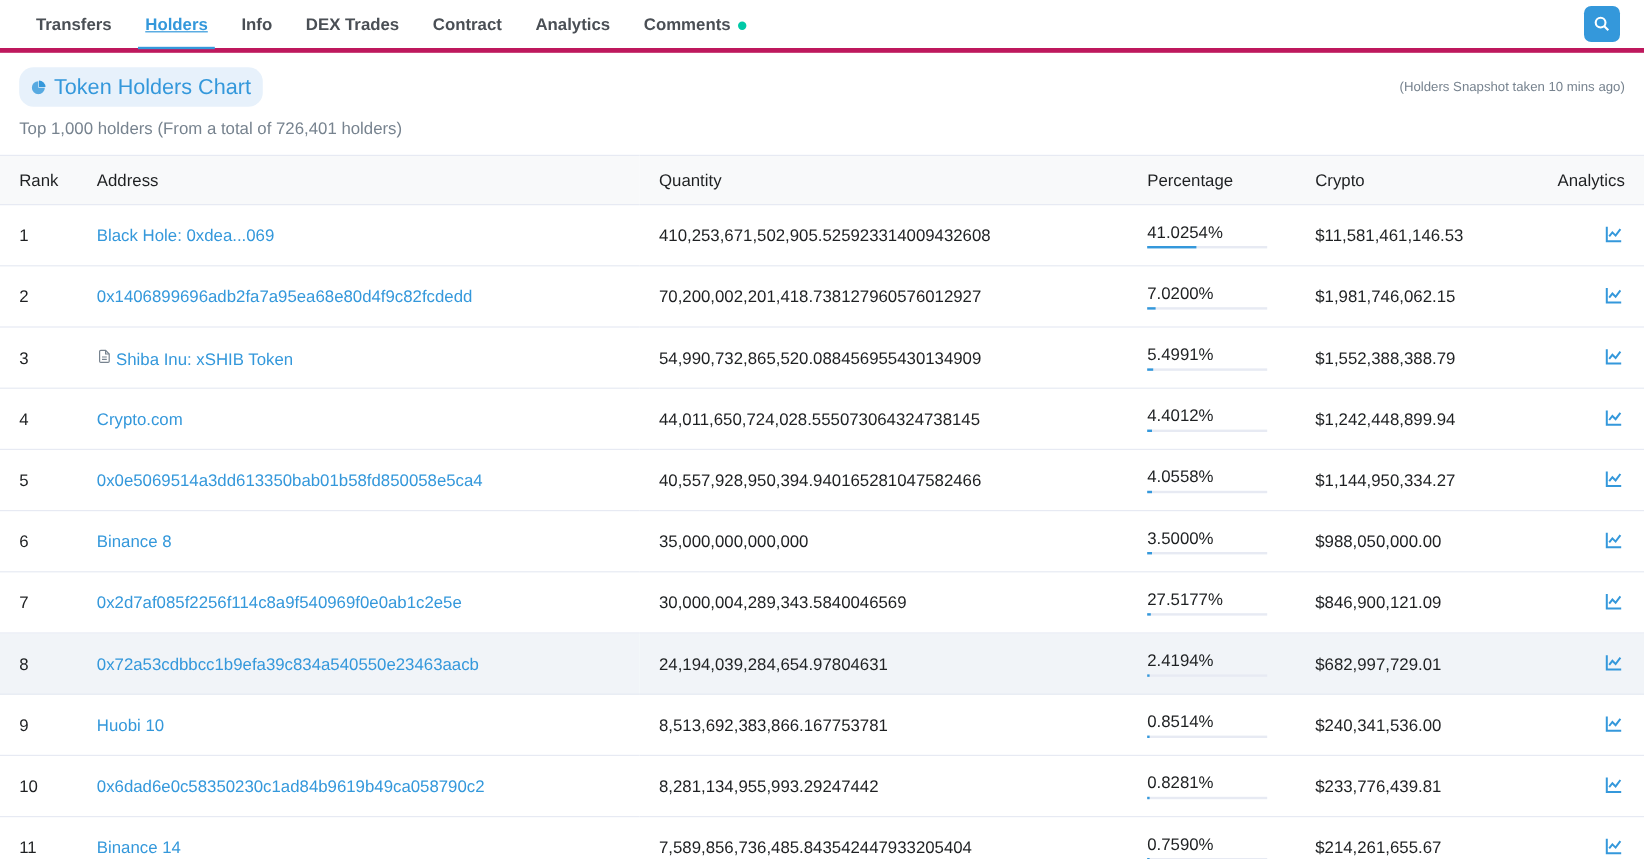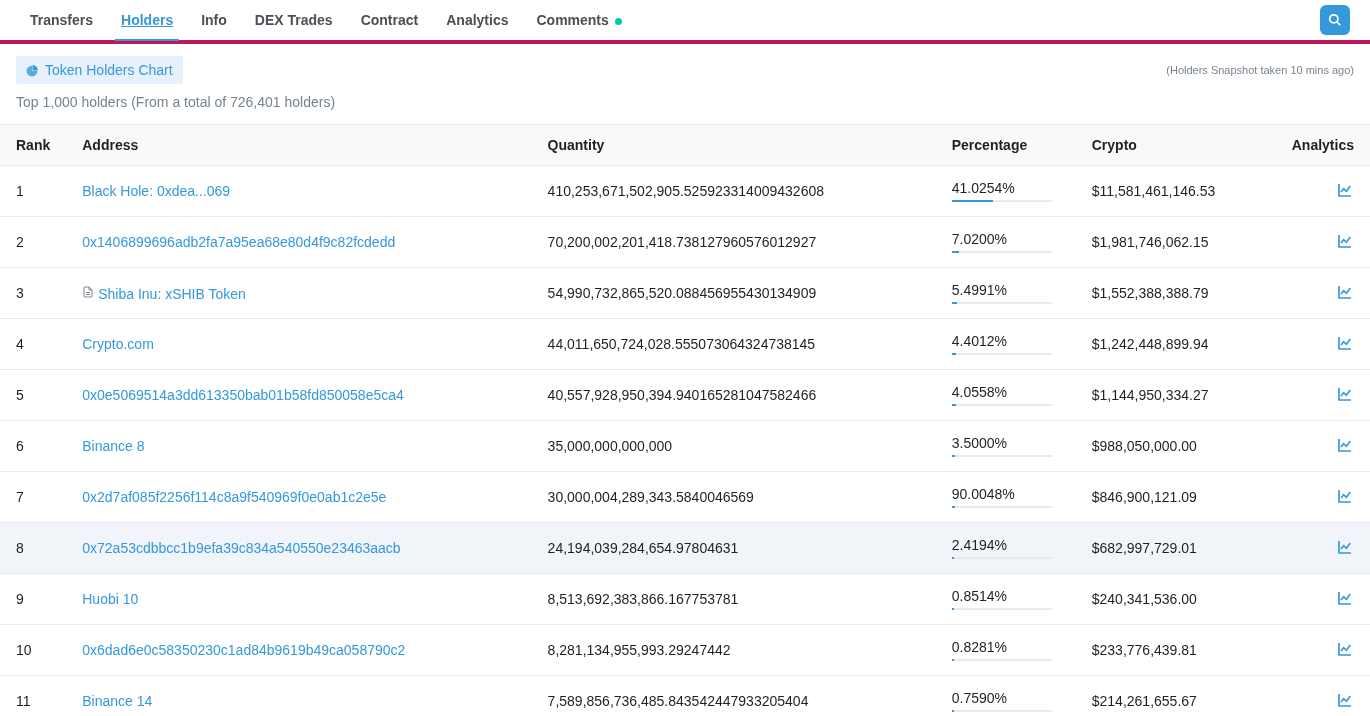--- a/index.html
+++ b/index.html
@@ -5,29 +5,29 @@
 * { box-sizing: border-box; margin: 0; padding: 0; }
 body { font-family: -apple-system, BlinkMacSystemFont, "Segoe UI", Helvetica, Arial, sans-serif; font-size: 14px; color: #1e2022; background: #fff; }
 .tabs { display: flex; align-items: center; border-bottom: 4px solid #be185d; padding: 0 16px; }
 .tab { padding: 12px 14px; color: #4a4f55; font-weight: 600; cursor: pointer; position: relative; }
 .tab.active { color: #3498db; text-decoration: underline; }
 .tab.active::after { content: ""; position: absolute; left: 8px; right: 8px; bottom: -1px; height: 2px; background: #3498db; }
 .dot { width: 7px; height: 7px; background: #00c9a7; border-radius: 50%; display: inline-block; margin-left: 6px; vertical-align: middle; }
 .spacer { flex: 1; }
 .search-btn { background: #3498db; color: #fff; width: 30px; height: 30px; border-radius: 6px; display: flex; align-items: center; justify-content: center; cursor: pointer; margin-right: 4px; }
 .subbar { display: flex; align-items: center; justify-content: space-between; padding: 12px 16px 0 16px; }
-.chart-btn { background: #e7f1fb; color: #3498db; padding: 6px 10px; border-radius: 2px; font-size: 14px; font-weight: 500; display: inline-flex; align-items: center; gap: 6px; cursor: pointer; }
+.chart-btn { background: #e7f1fb; color: #3498db; padding: 6px 10px; border-radius: 12px; font-size: 18px; font-weight: 500; display: inline-flex; align-items: center; gap: 6px; cursor: pointer; }
 .snapshot { font-size: 11px; color: #77838f; }
 .listhead { display: flex; align-items: center; justify-content: space-between; padding: 10px 16px 14px 16px; }
 .listinfo { color: #77838f; font-size: 14px; }
 .pager { display: flex; gap: 6px; }
 .pgbtn { background: #eef2f7; color: #77838f; padding: 5px 10px; border-radius: 4px; font-size: 12px; font-weight: 500; cursor: pointer; display: flex; align-items: center; }
 .pgbtn.blue { color: #3498db; }
 table { width: 100%; border-collapse: collapse; }
-thead th { text-align: left; font-weight: 700; font-size: 14px; color: #1e2022; background: #f8f9fa; padding: 12px 16px; border-top: 1px solid #e7eaf3; border-bottom: 1px solid #e7eaf3; }
+thead th { text-align: left; font-weight: 400; font-size: 14px; color: #1e2022; background: #f8f9fa; padding: 12px 16px; border-top: 1px solid #e7eaf3; border-bottom: 1px solid #e7eaf3; }
 tbody td { padding: 14px 16px; border-bottom: 1px solid #e7eaf3; font-size: 14px; vertical-align: middle; }
 tbody tr.hovered { background: #f1f4f8; }
 .addr { color: #3498db; cursor: pointer; }
 .doc-ico { color: #77838f; margin-right: 4px; }
 .pct-wrap { display: inline-block; }
 .pct-bar { height: 2px; background: #e7eaf3; width: 100px; margin-top: 4px; position: relative; }
 .pct-fill { height: 2px; background: #3498db; position: absolute; left: 0; top: 0; }
 .ana-ico { color: #3498db; cursor: pointer; }
 svg { display: block; }
 </style>
@@ -152,21 +152,21 @@
         <td>$988,050,000.00</td>
         <td style="text-align: right;"><span class="ana-ico"><svg width="18" height="16" viewBox="0 0 24 24" fill="none" stroke="#3498db" stroke-width="2.5" style="display:inline">
               <polyline points="3 3 3 21 21 21"></polyline>
               <polyline points="6 15 10 10 14 14 20 6"></polyline>
             </svg></span></td>
       </tr>
       <tr>
         <td>7</td>
         <td><span class="addr">0x2d7af085f2256f114c8a9f540969f0e0ab1c2e5e</span></td>
         <td>30,000,004,289,343.5840046569</td>
-        <td><div class="pct-wrap"><div>90.0048%</div><div class="pct-bar">
+        <td><div class="pct-wrap"><div>27.5177%</div><div class="pct-bar">
               <div class="pct-fill" style="width: 3%;"></div>
             </div></div></td>
         <td>$846,900,121.09</td>
         <td style="text-align: right;"><span class="ana-ico"><svg width="18" height="16" viewBox="0 0 24 24" fill="none" stroke="#3498db" stroke-width="2.5" style="display:inline">
               <polyline points="3 3 3 21 21 21"></polyline>
               <polyline points="6 15 10 10 14 14 20 6"></polyline>
             </svg></span></td>
       </tr>
       <tr class="hovered">
         <td>8</td>

